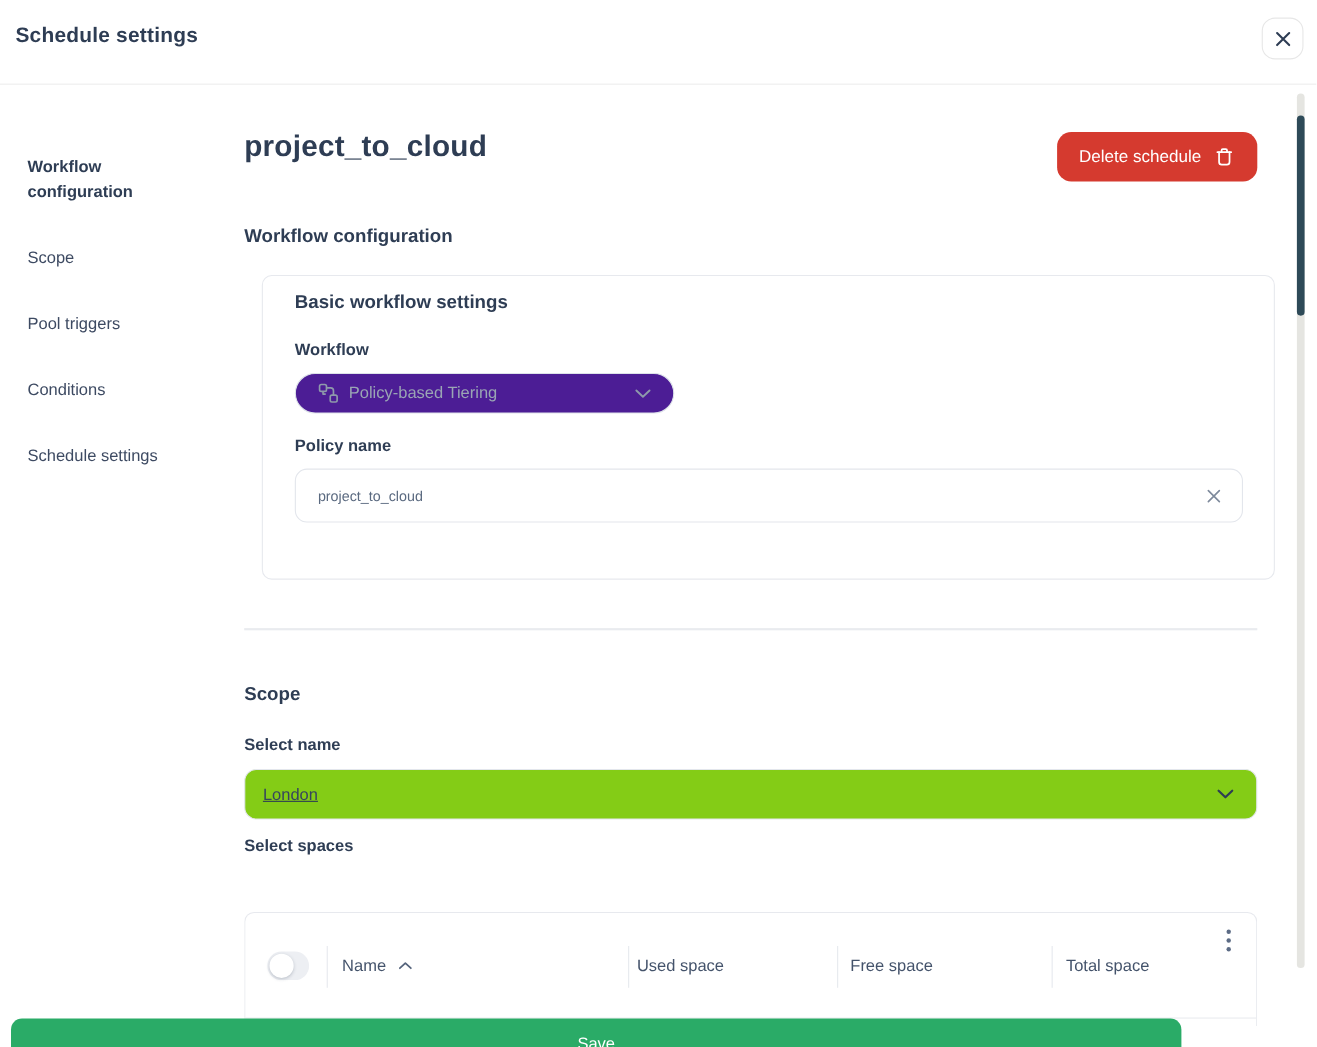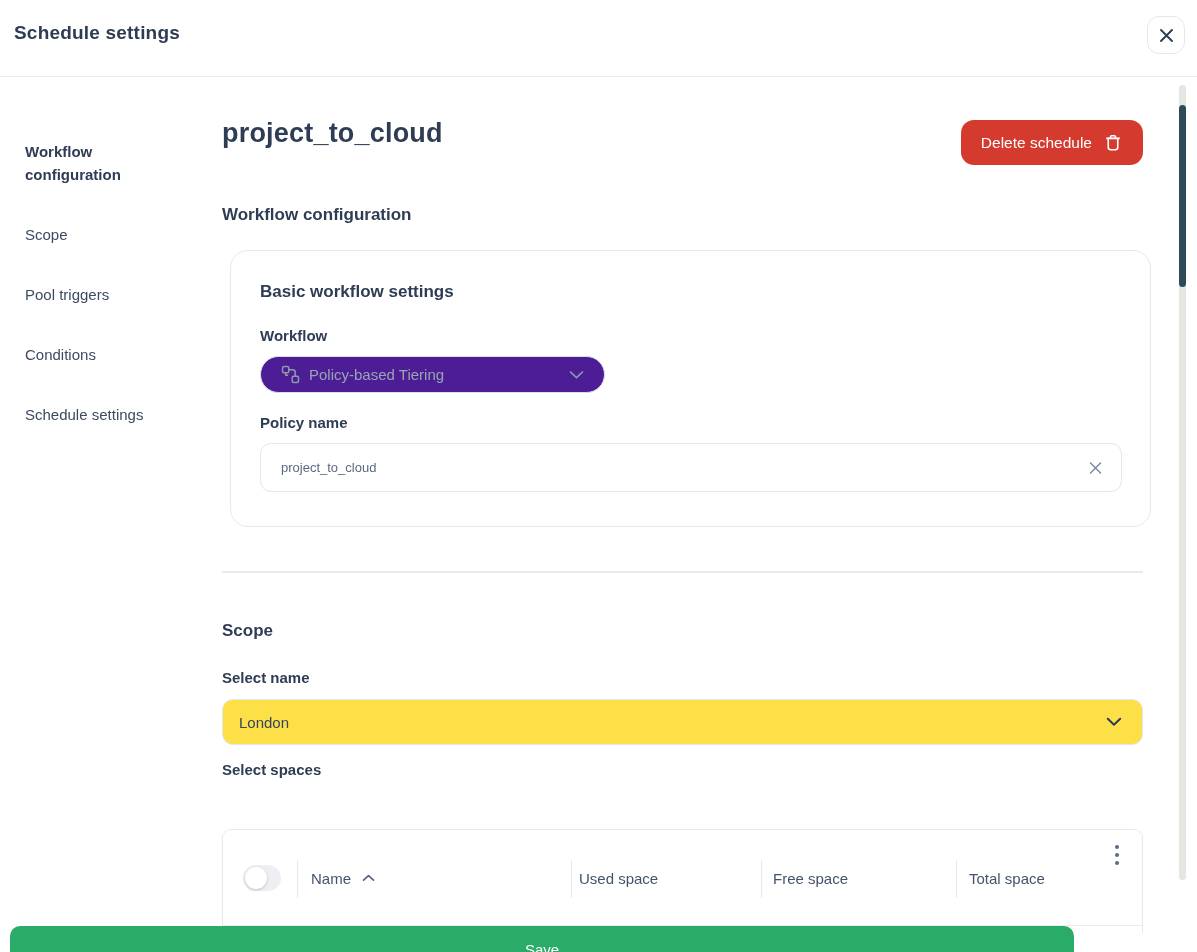--- a/index.html
+++ b/index.html
@@ -21,38 +21,38 @@
   
   .main { position:absolute; left:222px; top:77px; width:921px; }
   .title-row { position:absolute; left:0; top:41px; width:921px; display:flex; justify-content:space-between; align-items:flex-start; }
   .page-title { font-size:27px; font-weight:700; color:#2e3d54; letter-spacing:.2px; }
   .delete-btn { height:45px; padding:0 20px; background:#d53a2f; border:none; border-radius:13px; color:#fff; font-size:15.5px; font-family:"Liberation Sans",sans-serif; display:flex; align-items:center; gap:11px; cursor:pointer; margin-top:2px; }
 
   .section-heading { position:absolute; left:0; font-size:17px; font-weight:700; color:#2e3d54; }
   .h-workflow { top:128px; }
   .h-scope { top:544px; }
 
-  .card { position:absolute; left:8px; top:173px; width:921px; height:277px; border:1px solid #e7e9ee; border-radius:18px; background:#fff; padding:31px 29px 0 29px; }
+  .card { position:absolute; left:16px; top:173px; width:921px; height:277px; border:1px solid #e7e9ee; border-radius:9px; background:#fff; padding:14px 29px 0 29px; }
   .card-heading { font-size:17px; font-weight:700; color:#2e3d54; }
   .field-label { font-size:15px; font-weight:700; color:#2e3d54; }
   .lbl-workflow { margin-top:25px; }
   .lbl-policy { margin-top:21px; }
 
   .select-sm { margin-top:12px; width:345px; height:37px; border:1px solid #dde2e9; border-radius:22px; display:flex; align-items:center; padding:0 20px; position:relative; cursor:pointer; background:#4c1d95; }
   .select-sm .ph { font-size:15px; color:#9aa5b4; margin-left:9px; }
   .chev { position:absolute; right:20px; top:50%; transform:translateY(-50%); display:flex; }
 
   .text-input { margin-top:12px; width:862px; height:49px; border:1px solid #e3e6ec; border-radius:11px; display:flex; align-items:center; padding:0 20px; position:relative; background:#fff; }
   .text-input .val { font-size:13px; color:#5b6a80; }
   .clear-x { position:absolute; right:18px; top:50%; transform:translateY(-50%); cursor:pointer; display:flex; }
 
   .divider { position:absolute; left:0; top:494px; width:921px; height:2px; background:#e9ebef; }
 
   .lbl-site { position:absolute; left:0; top:592px; }
-  .select-lg { position:absolute; left:0; top:622px; width:921px; height:46px; border:1px solid #e3e6ec; border-radius:11px; background:#fde047; display:flex; align-items:center; padding:0 16px; cursor:pointer; }
+  .select-lg { position:absolute; left:0; top:622px; width:921px; height:46px; border:1px solid #e3e6ec; border-radius:11px; background:#84cc16; display:flex; align-items:center; padding:0 16px; cursor:pointer;text-decoration:underline; }
   .select-lg .val { font-size:15px; color:#36445e; }
   .lbl-spaces { position:absolute; left:0; top:684px; }
 
   
   .table-card { position:absolute; left:0; top:712px; width:921px; height:104px; border:1px solid #e7e9ee; border-bottom:none; border-radius:9px 9px 0 0; background:#fff;margin-top:40px; }
   .table-head { position:absolute; left:0; top:0; width:100%; height:96px; border-bottom:1px solid #e9ebef; }
   .th { position:absolute; top:0; height:96px; display:flex; align-items:center; font-size:15px; color:#44536b; }
   .th-name { left:88px; gap:11px; cursor:pointer; }
   .th-used { left:356px; }
   .th-free { left:550px; }

